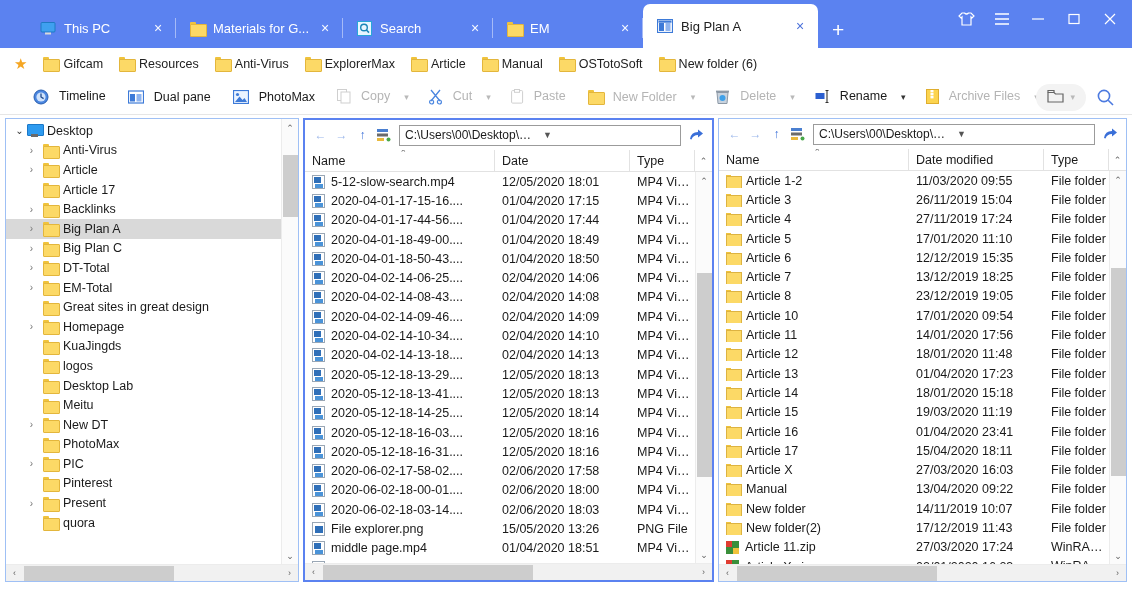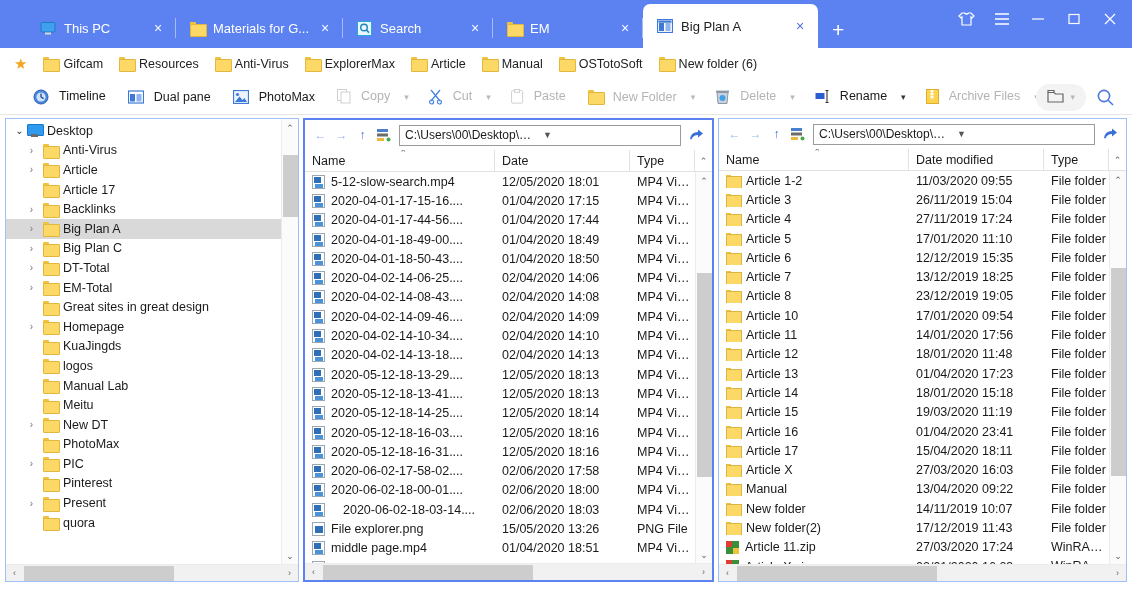--- a/index.html
+++ b/index.html
@@ -697,21 +697,21 @@
             <span class="chev"></span>
             <span class="guide" style="width: 4px; flex: 0 0 4px;"></span>
             <span class="folder-ic"></span>
             <span class="tlabel">logos</span>
           </div>
           <div class="trow">
             <span class="guide"></span>
             <span class="chev"></span>
             <span class="guide" style="width: 4px; flex: 0 0 4px;"></span>
             <span class="folder-ic"></span>
-            <span class="tlabel">Manual Lab</span>
+            <span class="tlabel">Desktop Lab</span>
           </div>
           <div class="trow">
             <span class="guide"></span>
             <span class="chev"></span>
             <span class="guide" style="width: 4px; flex: 0 0 4px;"></span>
             <span class="folder-ic"></span>
             <span class="tlabel">Meitu</span>
           </div>
           <div class="trow">
             <span class="guide"></span>
@@ -1007,21 +1007,21 @@
             <div class="c" style="flex: 0 0 135px;">
               <span style="overflow: hidden; white-space: nowrap; text-overflow: ellipsis;">02/06/2020 18:00</span>
             </div>
             <div class="c" style="flex: 1 1 0%;">
               <span style="overflow: hidden; white-space: nowrap; text-overflow: ellipsis;">MP4 Video</span>
             </div>
           </div>
           <div class="frow">
             <div class="c" style="flex: 0 0 190px;">
               <span class="mp4-ic"></span>
-              <span style="overflow: hidden; white-space: nowrap; text-overflow: ellipsis; margin-left: 12px;">2020-06-02-18-03-14....</span>
+              <span style="overflow: hidden; white-space: nowrap; text-overflow: ellipsis;">2020-06-02-18-03-14....</span>
             </div>
             <div class="c" style="flex: 0 0 135px;">
               <span style="overflow: hidden; white-space: nowrap; text-overflow: ellipsis;">02/06/2020 18:03</span>
             </div>
             <div class="c" style="flex: 1 1 0%;">
               <span style="overflow: hidden; white-space: nowrap; text-overflow: ellipsis;">MP4 Video</span>
             </div>
           </div>
           <div class="frow">
             <div class="c" style="flex: 0 0 190px;">

